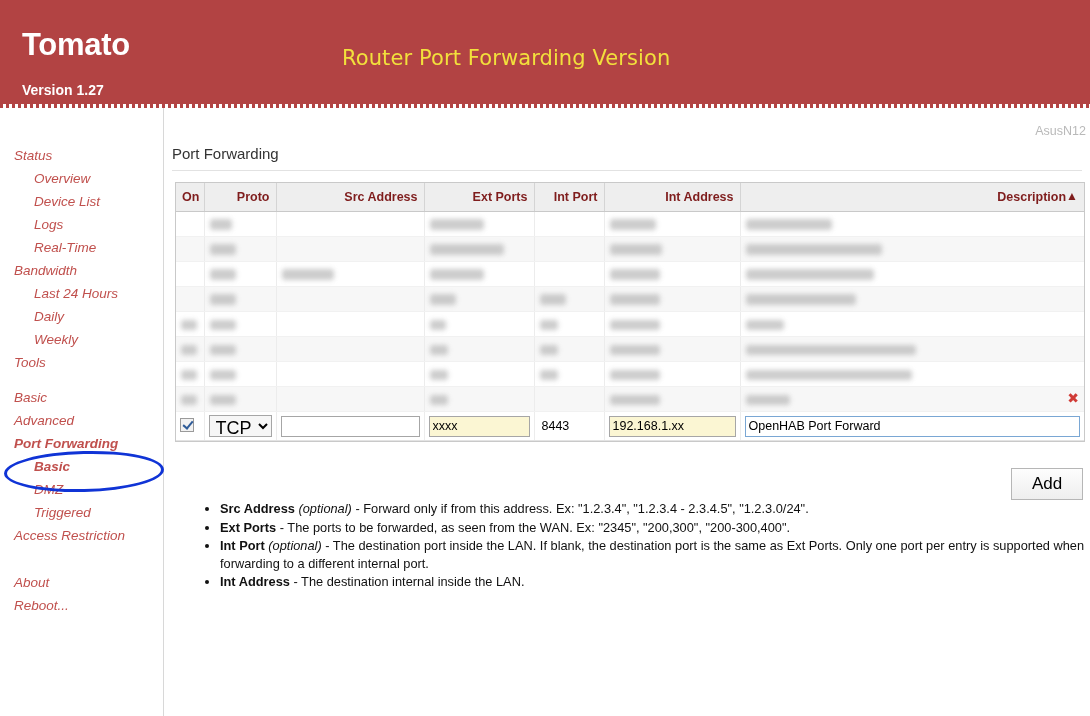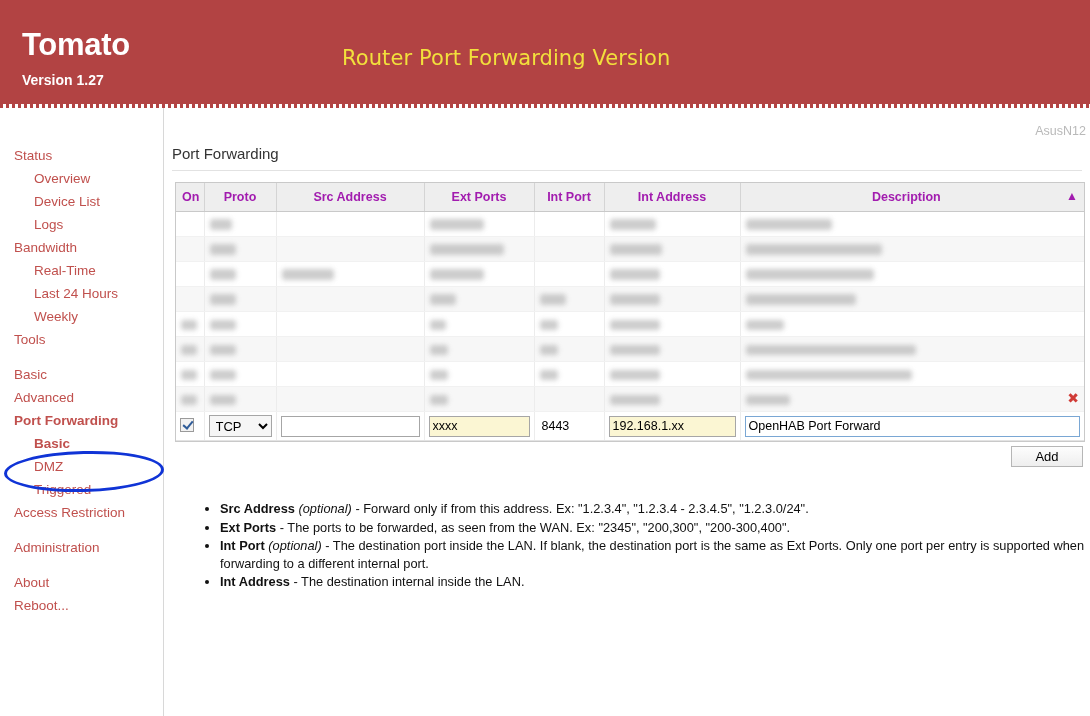--- a/index.html
+++ b/index.html
@@ -14,59 +14,59 @@
   #header{
     position:absolute;left:0;top:0;width:1090px;height:108px;
     background:#b24343;
   }
   #header:after{
     content:"";position:absolute;left:0;bottom:0;width:100%;height:4px;
     background:repeating-linear-gradient(90deg,#b24343 0 3px,#ffffff 3px 6px);
   }
   #brand{position:absolute;left:22px;top:28px;color:#ffffff;}
   #brand-name{font-size:31px;font-weight:bold;letter-spacing:-.3px;line-height:34px;}
-  #brand-version{font-size:14px;font-weight:bold;line-height:20px;margin-top:8px;}
+  #brand-version{font-size:14px;font-weight:bold;line-height:20px;margin-top:18px;}
   #header-title{
     position:absolute;left:342px;top:46px;
     color:#f2e03c;font-size:21px;letter-spacing:.1px;
     font-family:"DejaVu Sans",sans-serif;
   }
   
   #sidebar{
     position:absolute;left:0;top:108px;width:163px;height:608px;
     background:#ffffff;border-right:1px solid #d8d8d8;
   }
   .nav-item{
     color:#c0504d;font-size:13.5px;line-height:23px;white-space:nowrap;
     padding-left:14px;cursor:pointer;
   }
   .nav-item.sub{padding-left:34px;}
   .nav-item.active{font-weight:bold;}
   .nav-gap{height:12px;}
-  #nav-top{padding-top:36px;}
+  #nav-top{padding-top:36px;font-style:italic;}
   
   #main{position:absolute;left:164px;top:108px;width:926px;height:608px;background:#fff;}
   #device-name{
     position:absolute;right:4px;top:16px;color:#b9b9b9;font-size:12.5px;
   }
   #page-title{
     position:absolute;left:8px;top:37px;color:#333;font-size:15px;
   }
   #title-rule{
     position:absolute;left:8px;top:62px;width:910px;height:1px;background:#e2e2e2;
   }
   
   #table-wrap{
     position:absolute;left:11px;top:74px;width:908px;
     border:1px solid #c9c9c9;background:#fff;
   }
   table.fwd{border-collapse:collapse;width:100%;table-layout:fixed;font-size:12.5px;}
   table.fwd th{
     background:#eeeeee;border-right:1px solid #d4d4d4;border-bottom:1px solid #c9c9c9;
-    text-align:center;font-weight:bold;font-size:12.5px;color:#a21caf;
+    text-align:right;font-weight:bold;font-size:12.5px;color:#7f1d1d;
     padding:4px 6px;height:20px;
   }
   table.fwd th:last-child{border-right:none;}
   table.fwd td{
     border-right:1px solid #ececec;border-bottom:1px solid #f1f1f1;
     padding:2px 5px;height:20px;vertical-align:middle;overflow:hidden;
   }
   table.fwd td:last-child{border-right:none;}
   tr.alt td{background:#f7f7f7;}
   .sort-arrow{float:right;font-size:12px;line-height:12px;}
@@ -79,41 +79,41 @@
   
   tr.editrow td{background:#ffffff;border-bottom:1px solid #e3e3e3;padding:3px 4px;}
   input.cell{
     box-sizing:border-box;width:100%;height:21px;font-size:12.5px;
     font-family:"Liberation Sans",sans-serif;
     border:1px solid #a6a6a6;background:#ffffff;padding:1px 3px;color:#000;
   }
   input.cell.hl{background:#fbf6d3;}
   input.cell.focus{border:1px solid #7aa7d4;}
   select.proto{
-    box-sizing:border-box;width:100%;height:22px;font-size:13px;
+    box-sizing:border-box;width:100%;height:22px;font-size:18px;
     font-family:"Liberation Sans",sans-serif;
     border:1px solid #a6a6a6;background:#f6f6f6;padding:1px 2px;
   }
   .chk{
     width:14px;height:14px;box-sizing:border-box;
     border:1px solid #9a9a9a;background:#f2f2f2;position:relative;display:inline-block;
   }
   .chk:after{
     content:"";position:absolute;left:4px;top:0px;width:4px;height:8px;
     border:solid #2f5c99;border-width:0 2px 2px 0;transform:rotate(40deg);
   }
   .delx{color:#d03b37;font-weight:bold;font-size:14px;float:right;cursor:pointer;line-height:12px;}
   
   #addbar{
     position:absolute;left:11px;top:0;width:908px;text-align:right;
   }
   button.add{
-    width:72px;height:21px;font-size:13px;font-family:"Liberation Sans",sans-serif;
+    width:72px;height:32px;font-size:17px;font-family:"Liberation Sans",sans-serif;
     border:1px solid #b6b6b6;background:linear-gradient(#fdfdfd,#eeeeee);
-    color:#000;cursor:pointer;
+    color:#000;cursor:pointer;margin-top:22px;
   }
   
   #help{
     position:absolute;left:38px;top:388px;width:900px;
     font-size:12.8px;line-height:17.5px;color:#111;
   }
   #help ul{margin:0;padding-left:18px;}
   #help li{margin-bottom:1px;}
   #help b{font-weight:bold;}
   #help i{font-style:italic;}
@@ -134,35 +134,35 @@
   </div>
   <div id="header-title">Router Port Forwarding Version</div>
 </div>
 
 <div id="sidebar">
   <div id="nav-top">
       <div class="nav-item">Status</div>
       <div class="nav-item sub">Overview</div>
       <div class="nav-item sub">Device List</div>
       <div class="nav-item sub">Logs</div>
+      <div class="nav-item sub">Real-Time</div>
       <div class="nav-item">Bandwidth</div>
-      <div class="nav-item sub">Real-Time</div>
       <div class="nav-item sub">Last 24 Hours</div>
+      <div class="nav-item sub">Daily</div>
       <div class="nav-item sub">Weekly</div>
       <div class="nav-item">Tools</div>
       <div class="nav-gap"></div>
       <div class="nav-item">Basic</div>
       <div class="nav-item">Advanced</div>
       <div class="nav-item active">Port Forwarding</div>
       <div class="nav-item sub active">Basic</div>
       <div class="nav-item sub">DMZ</div>
       <div class="nav-item sub">Triggered</div>
       <div class="nav-item">Access Restriction</div>
       <div class="nav-gap"></div>
-      <div class="nav-item">Administration</div>
       <div class="nav-gap"></div>
       <div class="nav-item">About</div>
       <div class="nav-item">Reboot...</div>
     </div>
 </div>
 
 <div id="annot"></div>
 
 <div id="main">
   <div id="device-name">AsusN12</div>

